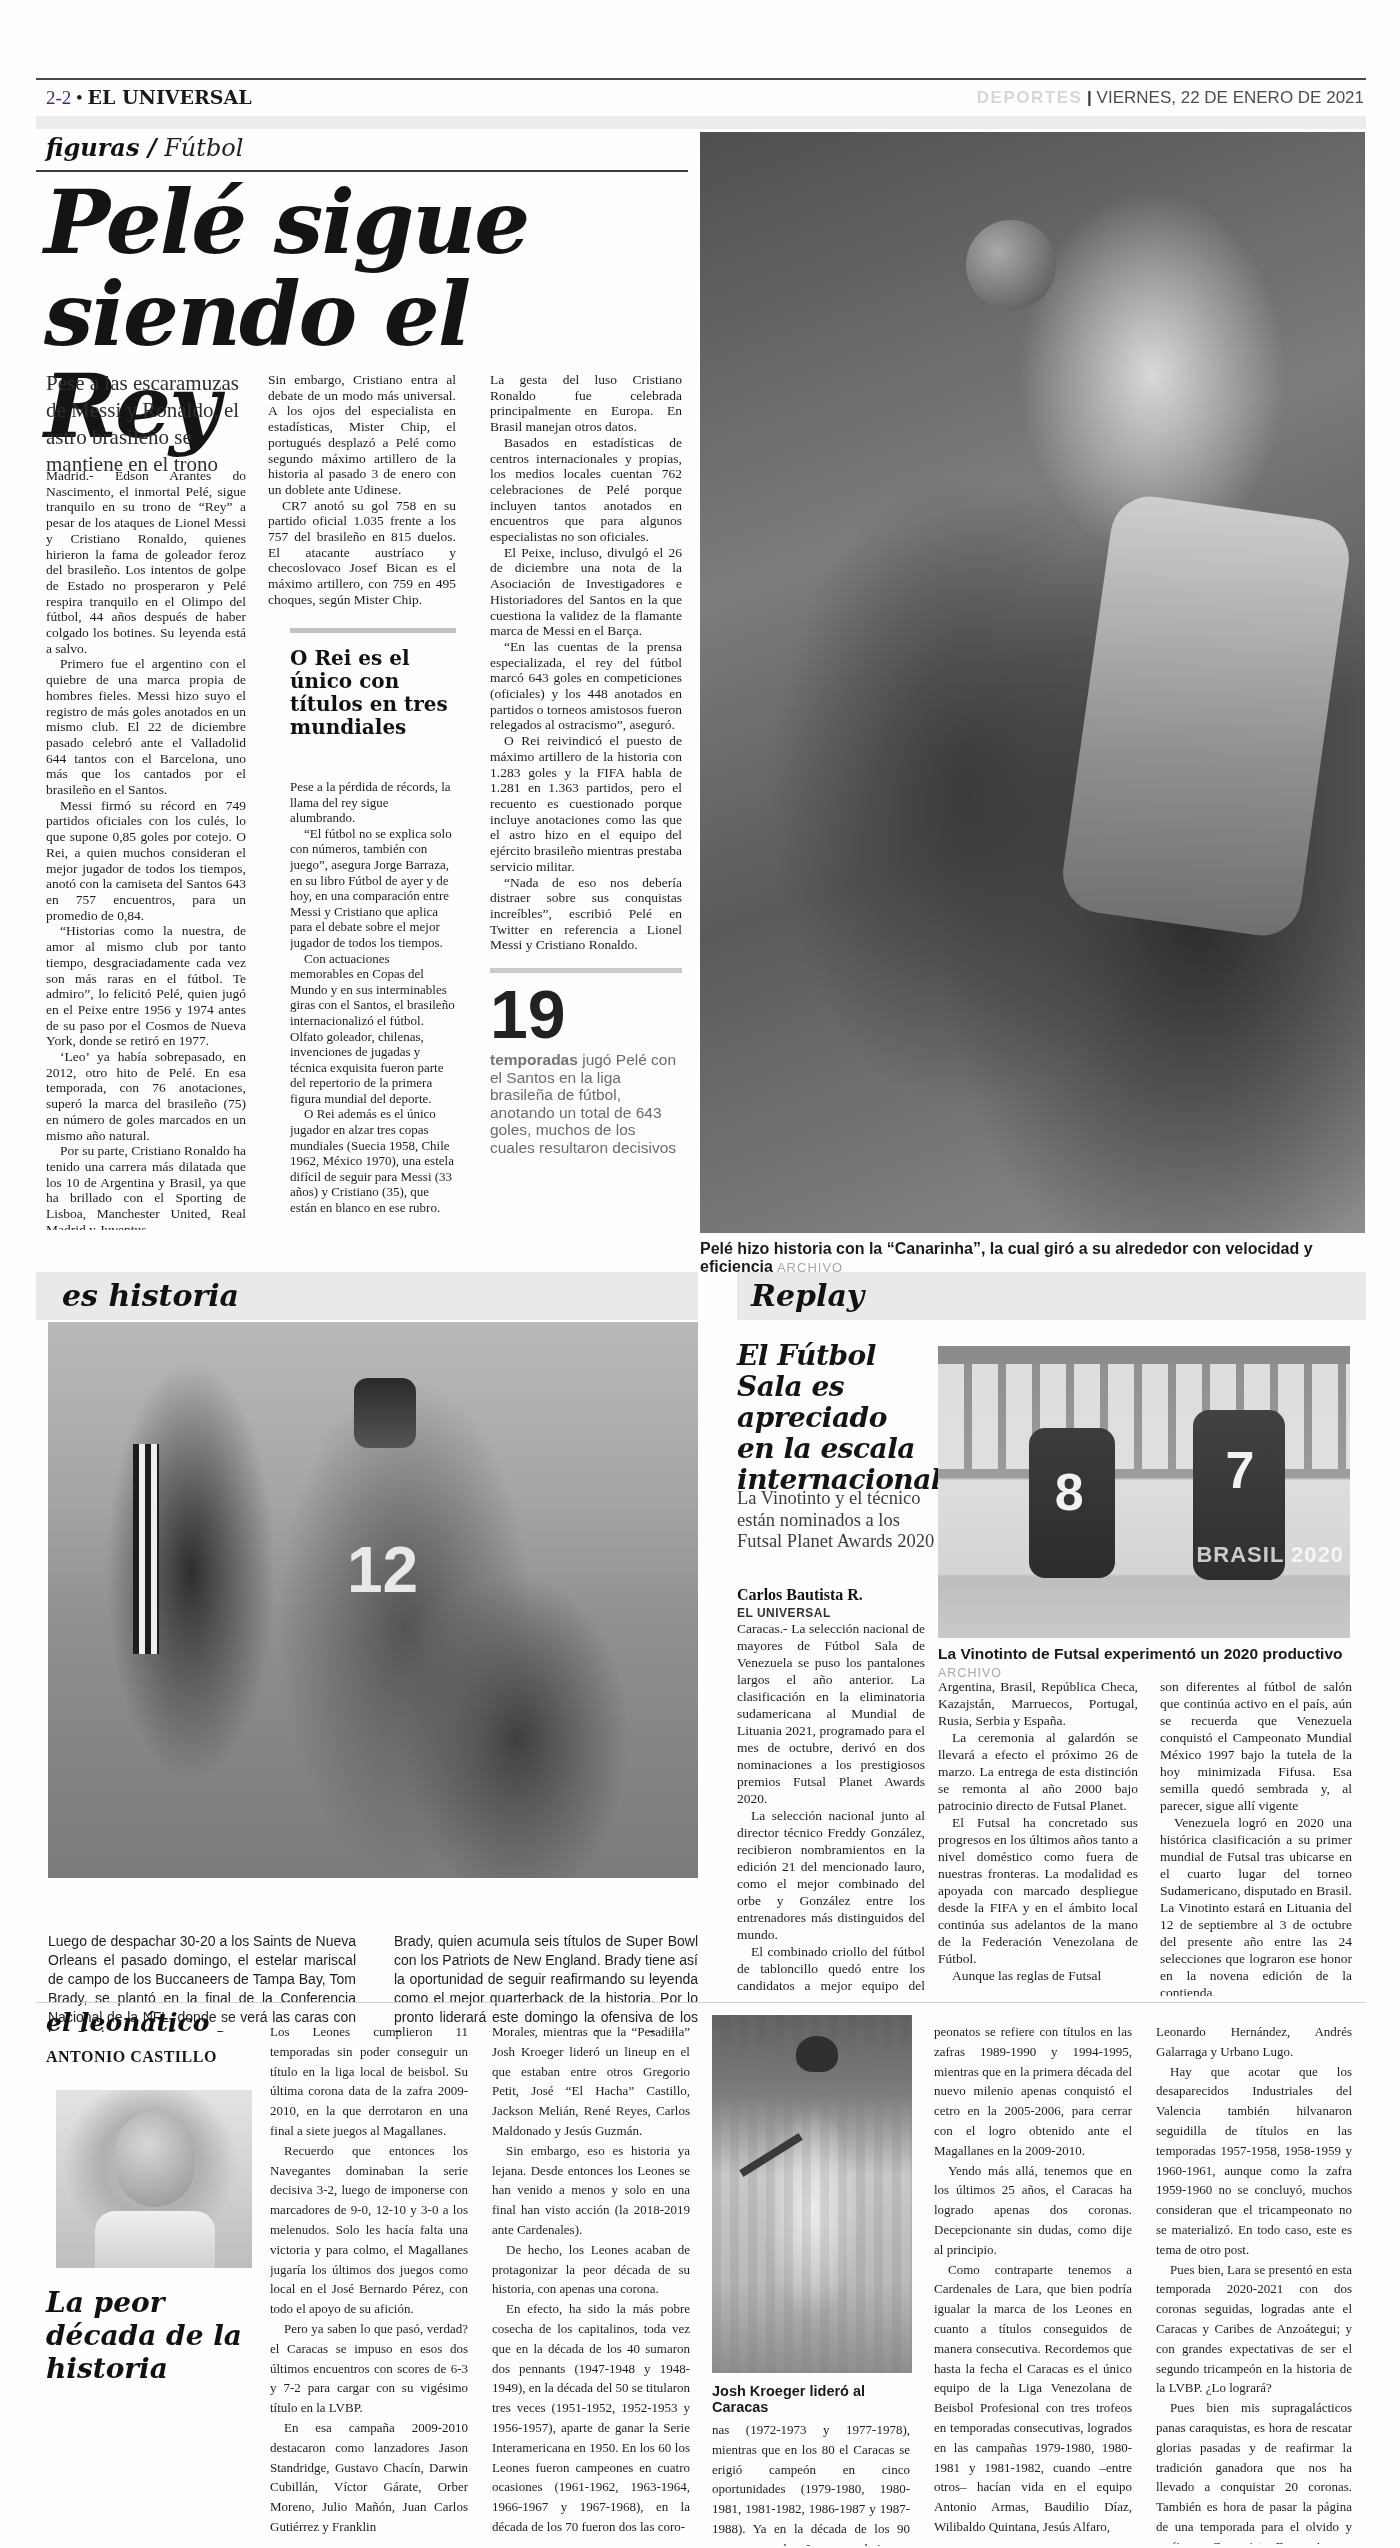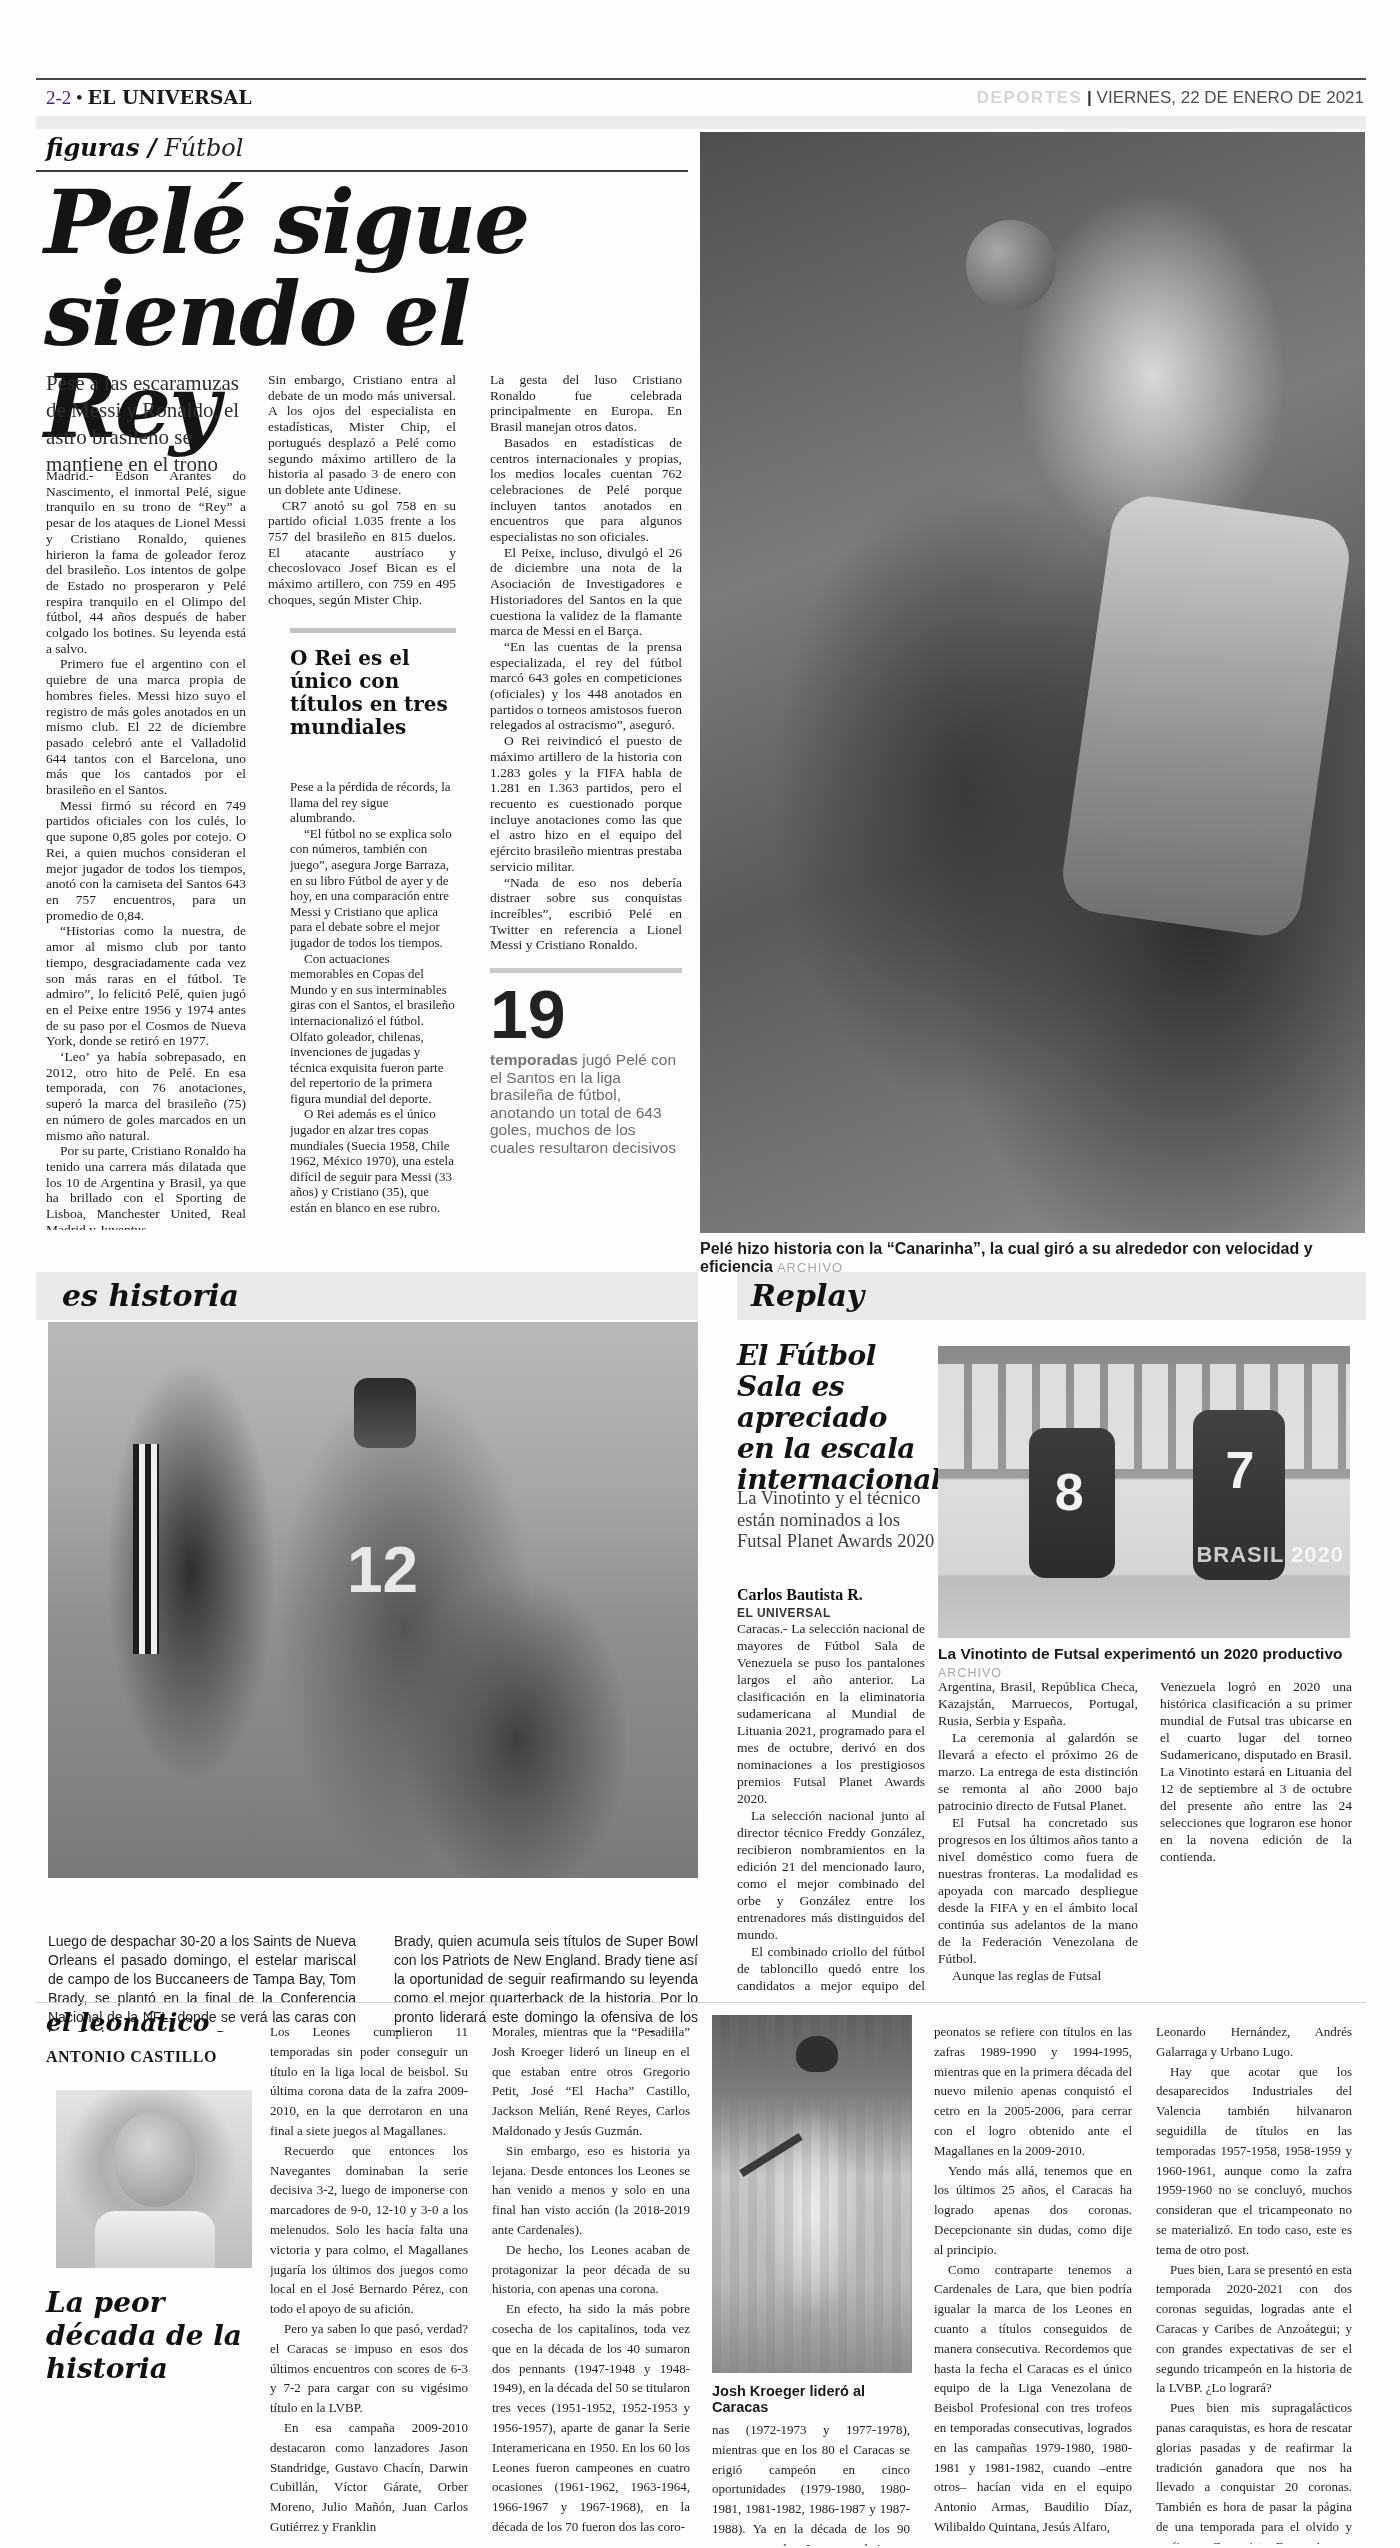--- a/index.html
+++ b/index.html
@@ -156,20 +156,21 @@
     <p>La selección nacional junto al director técnico Freddy González, recibieron nombramientos en la edición 21 del mencionado lauro, como el mejor combinado del orbe y González entre los entrenadores más distinguidos del mundo.</p>
     <p>El combinado criollo del fútbol de tabloncillo quedó entre los candidatos a mejor equipo del mundo de 2020 junto a selecciones como</p>
   </div>
   <div class="bodycol" style="left:938px;top:1678px;width:200px;height:318px;font-size:13.5px;line-height:17px;">
     <p>Argentina, Brasil, República Checa, Kazajstán, Marruecos, Portugal, Rusia, Serbia y España.</p>
     <p>La ceremonia al galardón se llevará a efecto el próximo 26 de marzo. La entrega de esta distinción se remonta al año 2000 bajo patrocinio directo de Futsal Planet.</p>
     <p>El Futsal ha concretado sus progresos en los últimos años tanto a nivel doméstico como fuera de nuestras fronteras. La modalidad es apoyada con marcado despliegue desde la FIFA y en el ámbito local continúa sus adelantos de la mano de la Federación Venezolana de Fútbol.</p>
     <p>Aunque las reglas de Futsal</p>
   </div>
   <div class="bodycol" style="left:1160px;top:1678px;width:192px;height:318px;font-size:13.5px;line-height:17px;">
+    <p>son diferentes al fútbol de salón que continúa activo en el país, aún se recuerda que Venezuela conquistó el Campeonato Mundial México 1997 bajo la tutela de la hoy minimizada Fifusa. Esa semilla quedó sembrada y, al parecer, sigue allí vigente</p>
     <p>Venezuela logró en 2020 una histórica clasificación a su primer mundial de Futsal tras ubicarse en el cuarto lugar del torneo Sudamericano, disputado en Brasil. La Vinotinto estará en Lituania del 12 de septiembre al 3 de octubre del presente año entre las 24 selecciones que lograron ese honor en la novena edición de la contienda.</p>
   </div>
 
   <div class="rule" style="left:36px;top:2002px;width:1330px;height:1px;background:#d2d2d2;"></div>
 
   <div class="abs label-it" style="left:46px;top:2008px;font-size:25px;">el leonático</div>
   <div class="abs" style="left:46px;top:2048px;font-size:16px;font-weight:bold;color:#171717;letter-spacing:0.5px;">ANTONIO CASTILLO</div>
 
   <div class="photo" style="left:56px;top:2090px;width:196px;height:178px;
        background:

